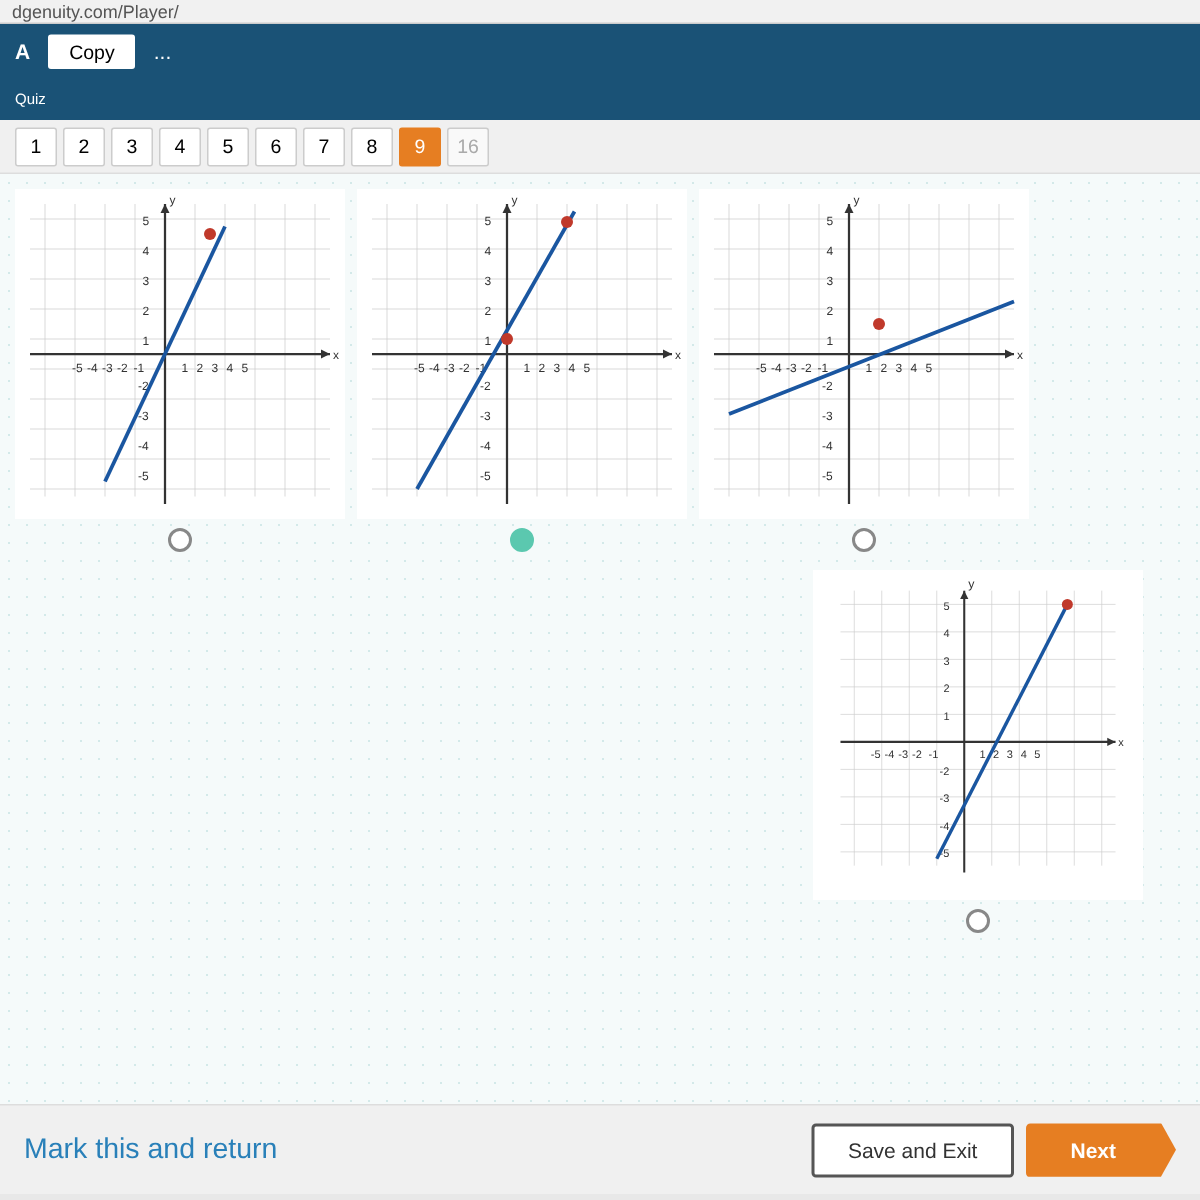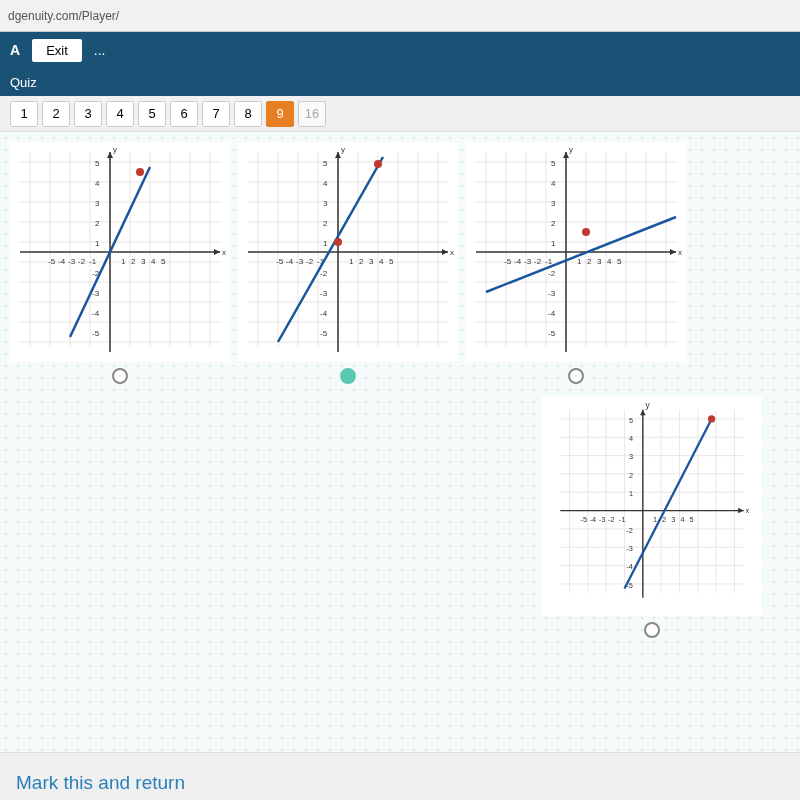--- a/index.html
+++ b/index.html
@@ -10,21 +10,21 @@
       font-family: Arial, sans-serif;
       overflow: hidden;
     }
 
     .browser-bar {
       background: #f1f1f1;
       padding: 4px 8px;
       font-size: 12px;
       color: #555;
       border-bottom: 1px solid #ccc;
-      height: 32px;
+      height: 16px;
       display: flex;
       align-items: center;
     }
 
     .app-header {
       background: #1a5276;
       height: 36px;
       display: flex;
       align-items: center;
       padding: 0 10px;
@@ -59,21 +59,21 @@
     .quiz-bar {
       background: #1a5276;
       height: 28px;
       display: flex;
       align-items: center;
       padding: 0 10px;
     }
 
     .quiz-label {
       color: white;
-      font-size: 13px;
+      font-size: 10px;
       margin-right: 10px;
     }
 
     .page-numbers {
       background: #f0f0f0;
       height: 36px;
       display: flex;
       align-items: center;
       padding: 0 10px;
       gap: 4px;
@@ -247,21 +247,21 @@
   </style>
 </head>
 <body>
 
 <div class="browser-bar">
   <span>dgenuity.com/Player/</span>
 </div>
 
 <div class="app-header">
   <span class="app-header-label">A</span>
-  <button class="copy-btn">Exit</button>
+  <button class="copy-btn">Copy</button>
   <button class="more-btn">...</button>
 </div>
 
 <div class="quiz-bar">
   <span class="quiz-label">Quiz</span>
 </div>
 
 <div class="page-numbers">
   <div class="page-num">1</div>
   <div class="page-num">2</div>
@@ -534,13 +534,17 @@
         </svg>
       </div>
       <div class="radio-dot"></div>
     </div>
   </div>
 
 </div>
 
 <div class="footer">
   <a class="mark-return-link">Mark this and return</a>
+  <div class="footer-right">
+    <button class="save-exit-btn">Save and Exit</button>
+    <button class="next-btn">Next</button>
+  </div>
 </div>
 
 </body></html>

